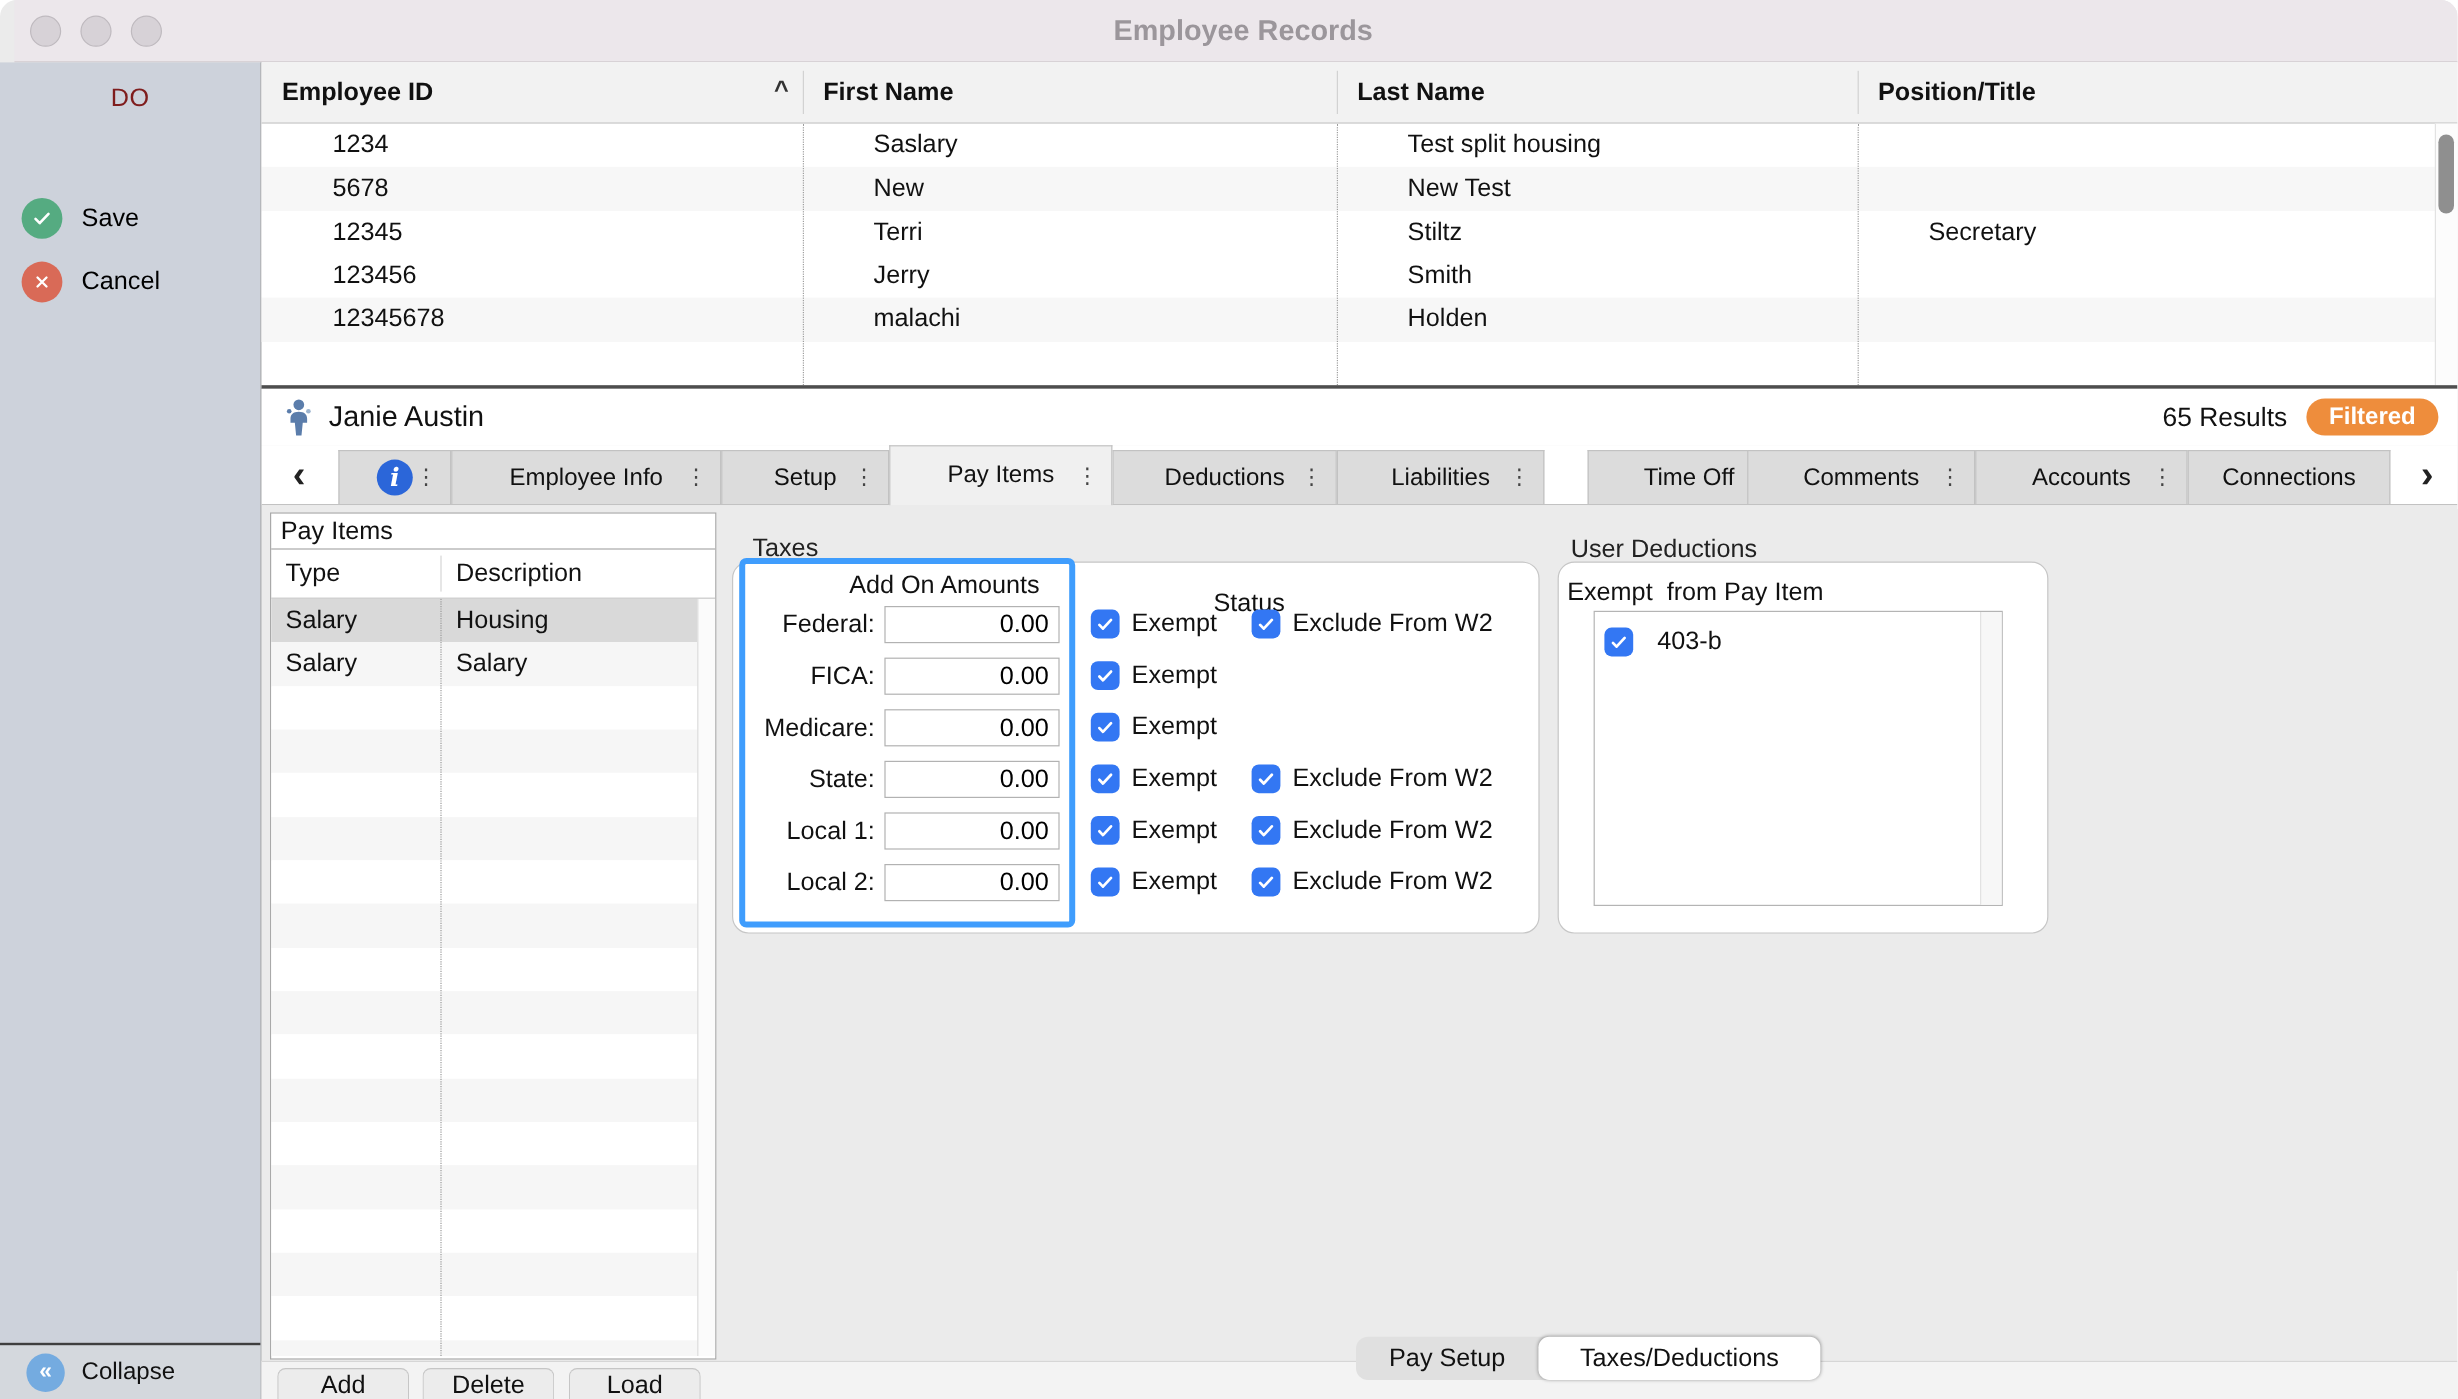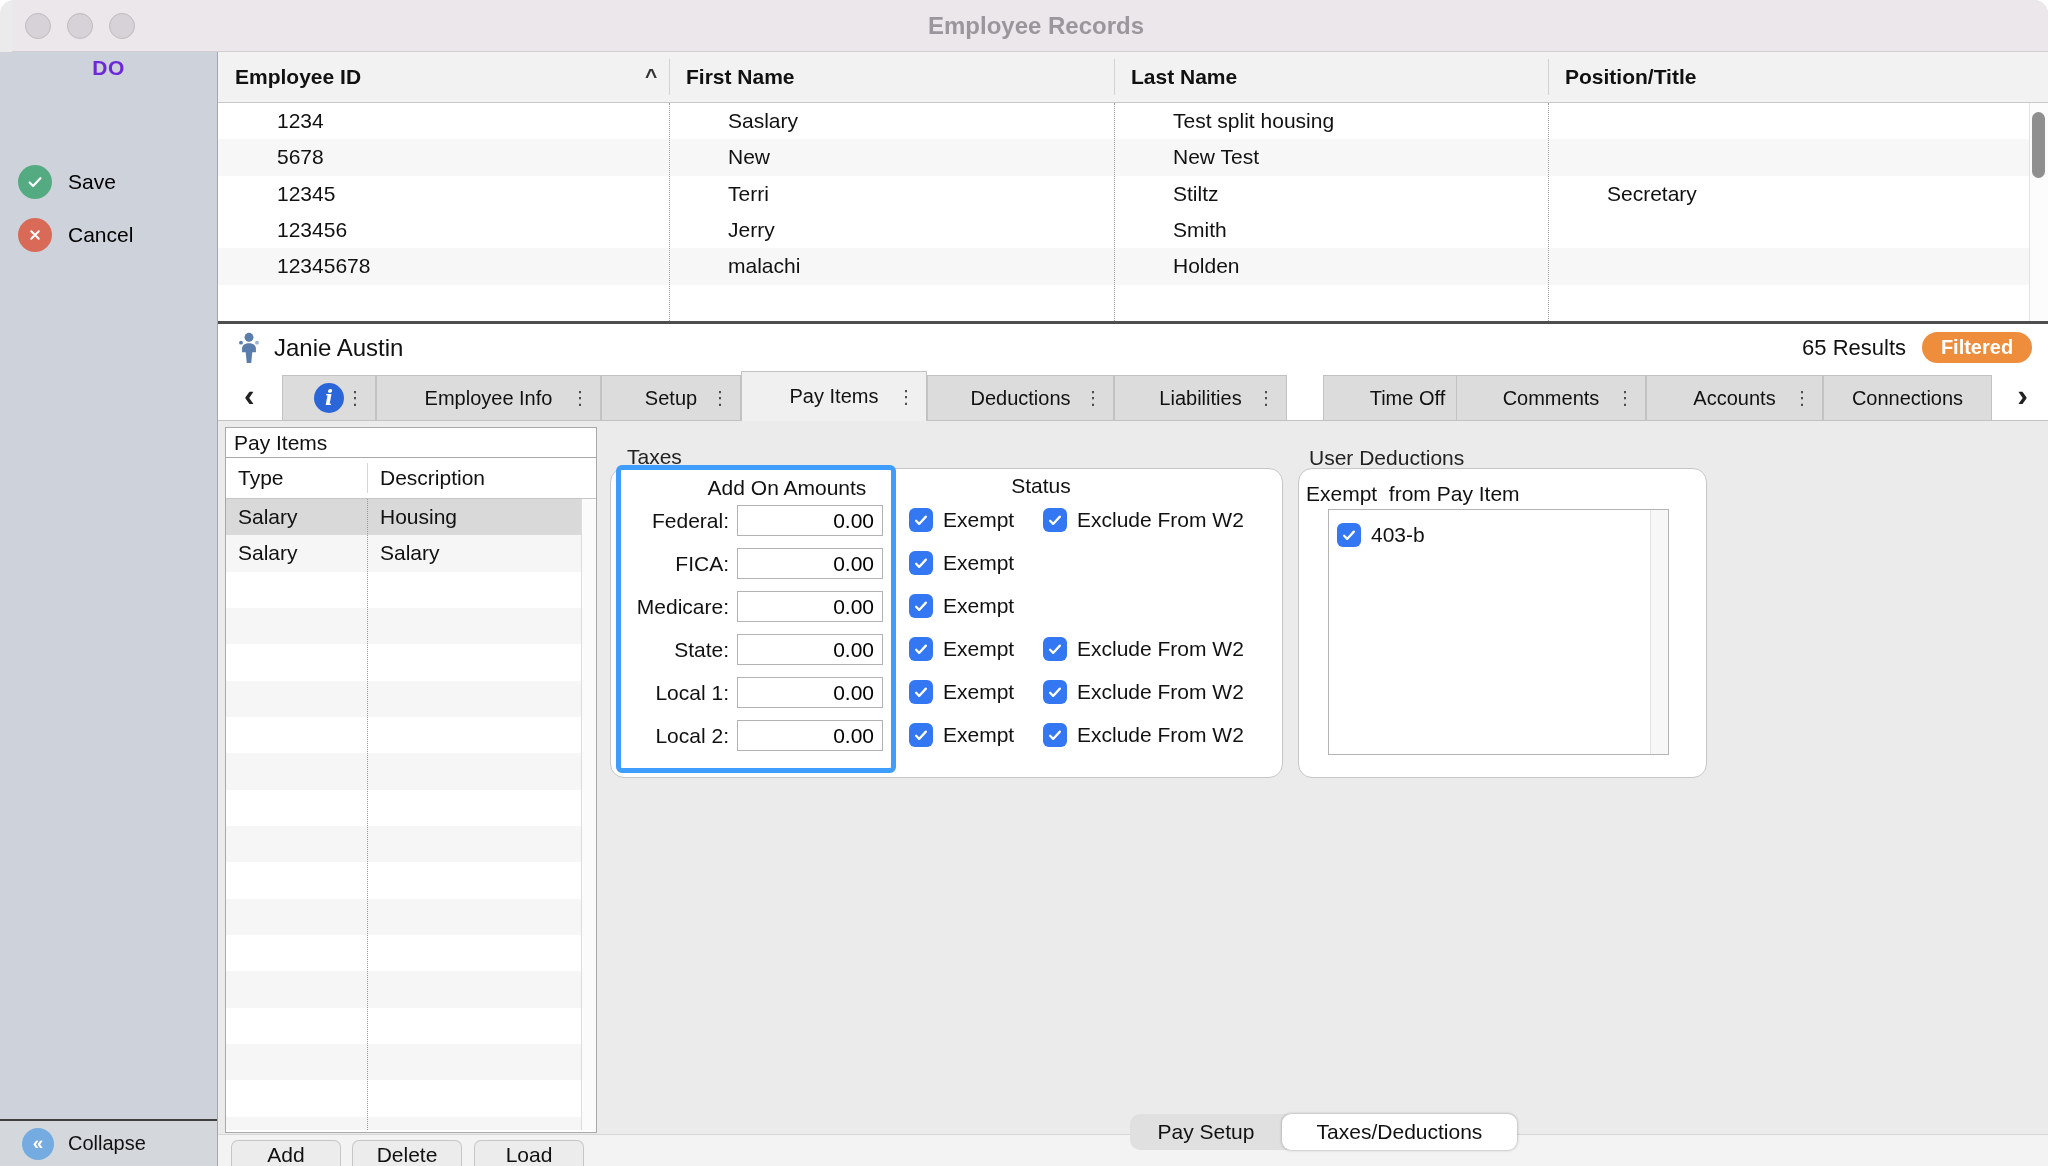--- a/index.html
+++ b/index.html
@@ -8,21 +8,21 @@
     font-family:"Liberation Sans","DejaVu Sans",sans-serif;color:#111;
     border-radius:14px 14px 0 0;background:#ebebeb;}
   
   .titlebar{position:absolute;left:12px;top:0;width:100%;height:52px;background:#ece7eb;border-bottom:1px solid #d3cdd2;}
   .tl{position:absolute;top:13px;width:26px;height:26px;border-radius:50%;background:#d7d2d7;border:1px solid #bfbabf;}
   .tl.c1{left:13px}.tl.c2{left:55px}.tl.c3{left:97px}
   .win-title{position:absolute;left:0;right:0;top:0;line-height:52px;text-align:center;
     font-weight:700;font-size:24px;color:#9b969b;}
   
   .sidebar{position:absolute;left:0;top:52px;width:218px;bottom:0;background:#cdd2db;border-right:1px solid #a6a6a6;}
-  .do-label{padding-top:4px;text-align:center;font-weight:700;color:#6d28d9;font-size:21px;letter-spacing:.5px;}
+  .do-label{padding-top:18px;text-align:center;font-weight:400;color:#7f1d1d;font-size:21px;letter-spacing:.5px;}
   .side-btn{position:absolute;left:0;width:100%;height:42px;display:flex;align-items:center;}
   .side-btn.save{top:109px}.side-btn.cancel{top:162px}
   .circ{width:34px;height:34px;border-radius:50%;margin-left:18px;flex:none;display:flex;align-items:center;justify-content:center;}
   .circ.green{background:#55ab81}.circ.red{background:#d96a57}
   .side-btn span.lbl{margin-left:16px;font-size:21px;color:#000;}
   .collapse-bar{position:absolute;left:0;bottom:0;width:100%;height:47px;background:#d4d8dd;border-top:2px solid #3f3f3f;display:flex;align-items:center;}
   .circ.blue{width:32px;height:32px;background:#74abe0;margin-left:22px;color:#fff;font-size:19px;font-weight:700;line-height:30px;text-align:center;display:block;}
   .collapse-bar span.lbl{margin-left:14px;font-size:20px;}
   
   .emp-table{position:absolute;left:218px;top:52px;width:1830px;height:269px;background:#fff;}
@@ -84,35 +84,35 @@
   
   .sec-label{position:absolute;font-size:21px;color:#222;}
   .tax-group{position:absolute;left:392px;top:47px;width:673px;height:310px;background:#fff;border:1px solid #c6c6c6;border-radius:14px;}
   .blue-box{position:absolute;left:398px;top:44px;width:280px;height:308px;background:#fff;border:5px solid #3f9dfd;border-radius:6px;z-index:2;}
   .blue-box-title{margin-top:6px;padding-left:62px;text-align:center;font-size:21px;}
   .fields{position:absolute;left:0;top:29px;right:0;}
   .fld-row{height:43px;display:flex;align-items:center;}
   .fld-label{width:108px;text-align:right;font-size:21px;flex:none;}
   .fld-input{margin-left:8px;width:146px;height:31px;border:1px solid #b2b2b2;border-radius:0;
     font-size:21px;text-align:right;padding:0 8px 0 0;background:#fff;font-family:inherit;outline:none;}
-  .status-title{position:absolute;left:743px;top:53px;width:160px;text-align:center;font-size:21px;}
+  .status-title{position:absolute;left:743px;top:70px;width:160px;text-align:center;font-size:21px;}
   .status-rows{position:absolute;left:682px;top:77px;width:420px;}
   .st-row{height:43px;display:flex;align-items:center;}
   .cb{width:24px;height:24px;border-radius:6px;background:#3377f3;flex:none;display:flex;align-items:center;justify-content:center;}
   .st-row .cb.first{margin-left:9px;}
   .st-label{margin-left:10px;font-size:21px;}
   .st-label.w1{width:100px;}
   
   .ud-group{position:absolute;left:1080px;top:47px;width:409px;height:310px;background:#fff;border:1px solid #c6c6c6;border-radius:14px;}
   .ud-inner-label{position:absolute;left:7px;top:13px;font-size:21px;white-space:pre;}
   .ud-list{position:absolute;left:29px;top:40px;width:341px;height:246px;background:#fff;border:1px solid #b4b4b4;}
   .ud-track{position:absolute;right:0;top:0;bottom:0;width:18px;background:#f7f7f7;border-left:1px solid #e2e2e2;}
   .ded-row{height:40px;display:flex;align-items:center;margin-top:5px;}
   .ded-row .cb{margin-left:8px;}
-  .ded-label{margin-left:10px;font-size:21px;}
+  .ded-label{margin-left:20px;font-size:21px;}
 </style>
 </head>
 <body>
 
 <div class="window">
 
   <div class="titlebar">
     <span class="tl c1"></span>
     <span class="tl c2"></span>
     <span class="tl c3"></span>

